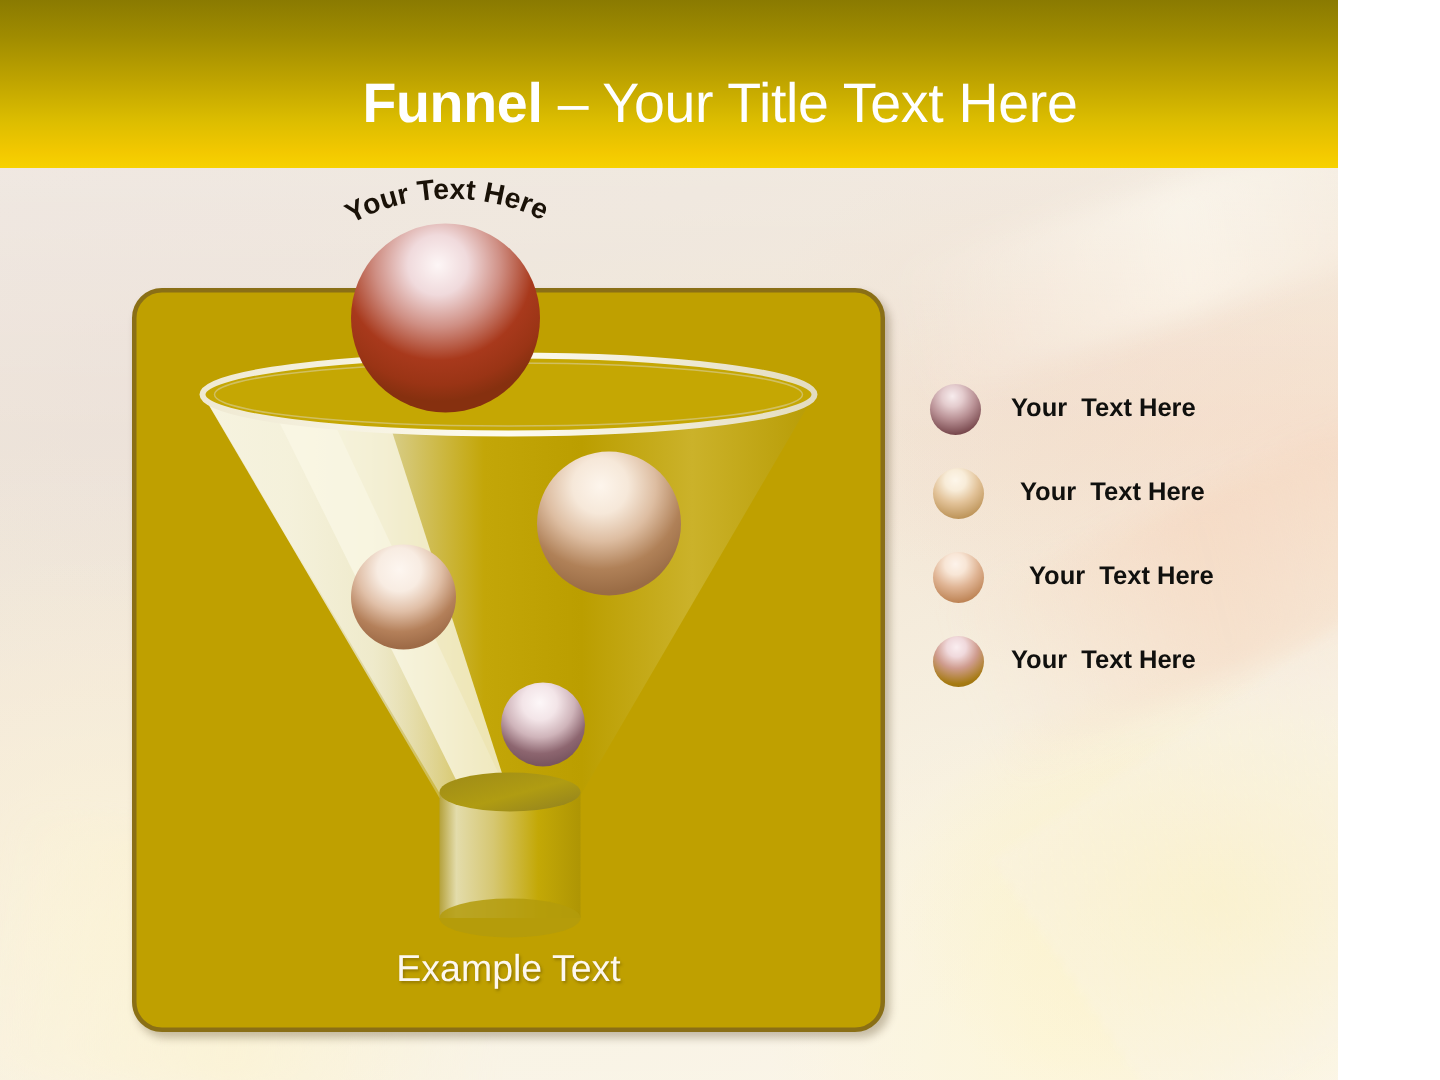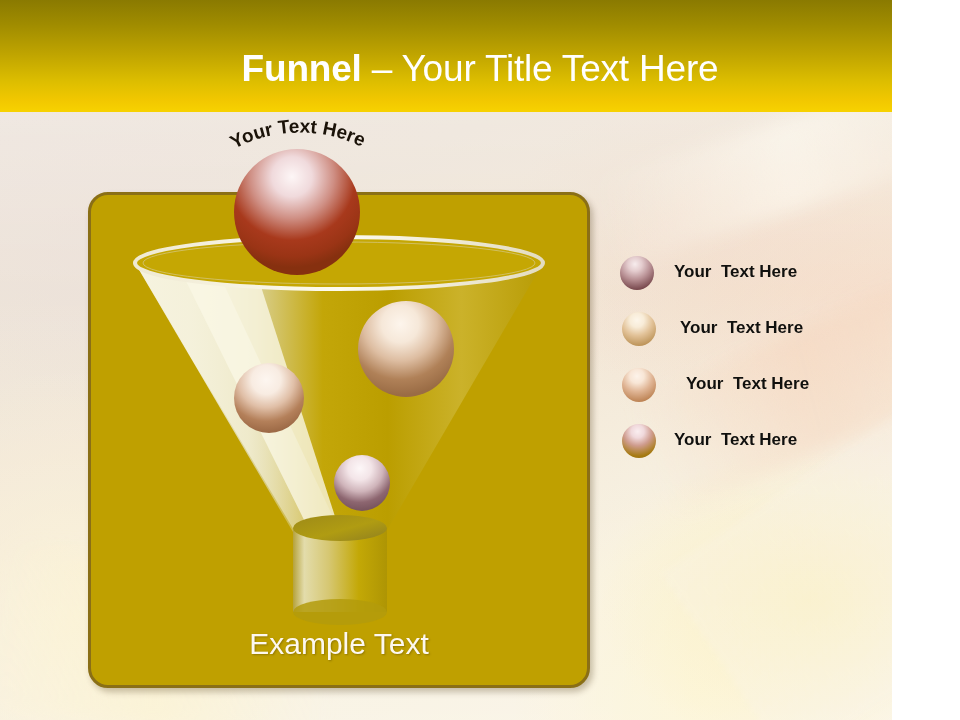--- a/index.html
+++ b/index.html
@@ -81,21 +81,21 @@
     border-radius: 20px;
     box-shadow: 3px 4px 6px rgba(60,40,0,0.28);
     box-sizing: border-box;
   }
   .panel-caption {
     position: absolute;
     left: 0; right: 0;
     bottom: 24px;
     text-align: center;
     color: #fdf8ef;
-    font-size: 30px;
+    font-size: 25px;
     text-shadow: 1px 1px 2px rgba(90,70,0,0.45);
   }
 
   
   .funnel-svg {
     position: absolute;
     left: 88px; top: 130px;
     width: 502px; height: 500px;
     overflow: visible;
   }

